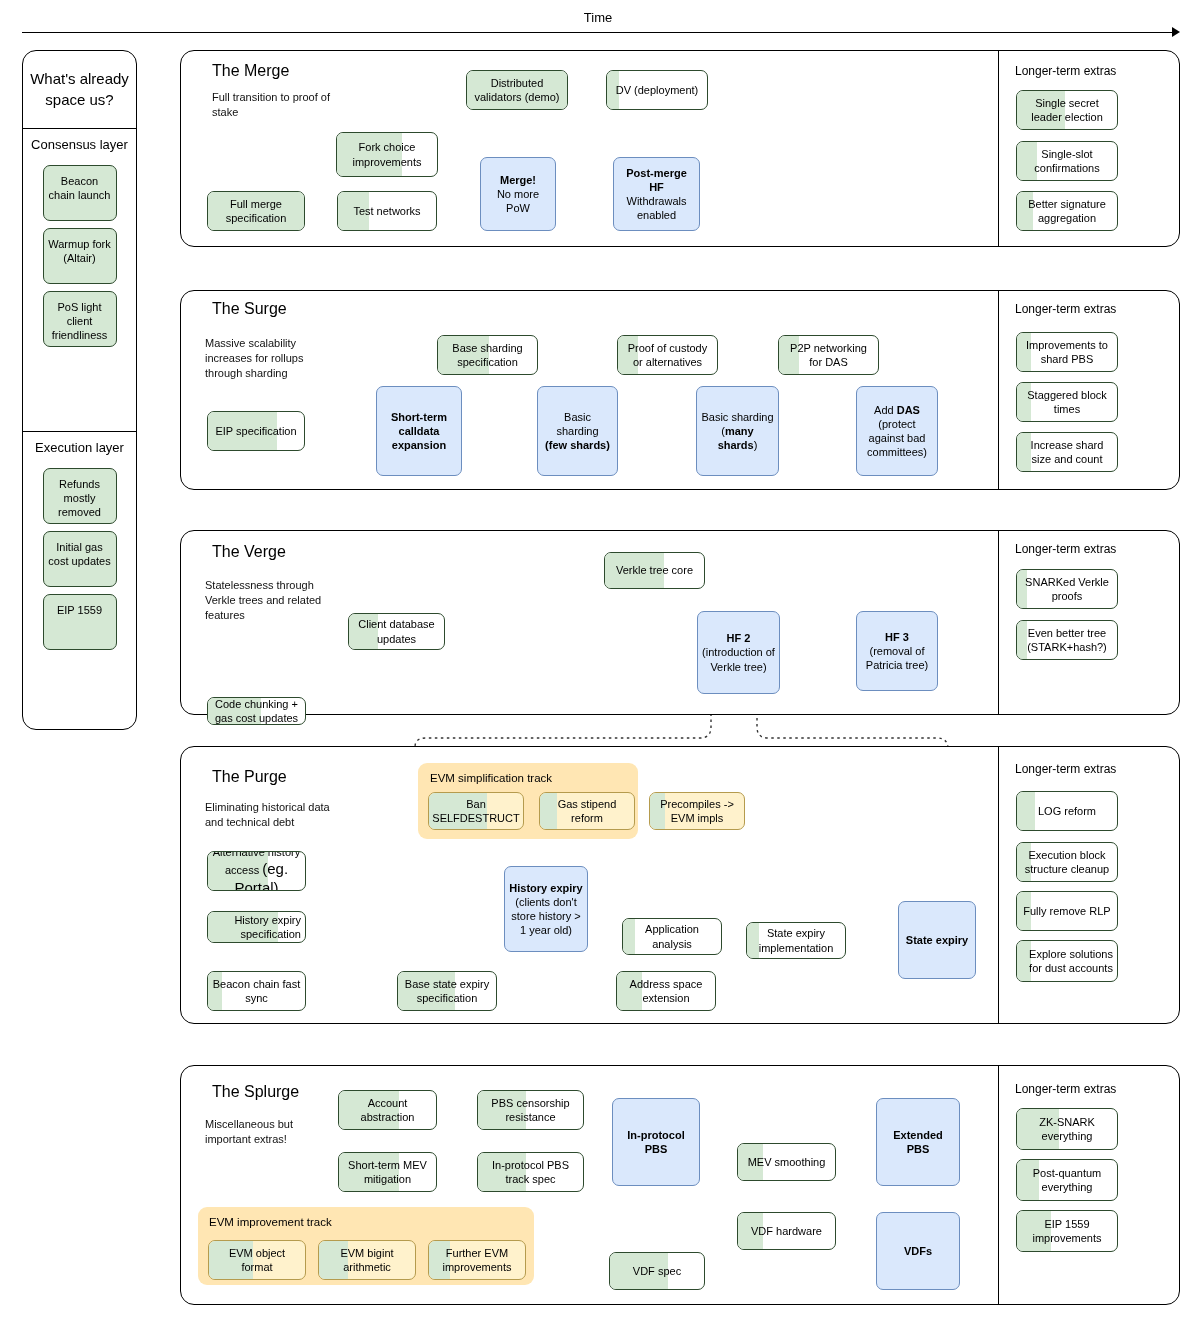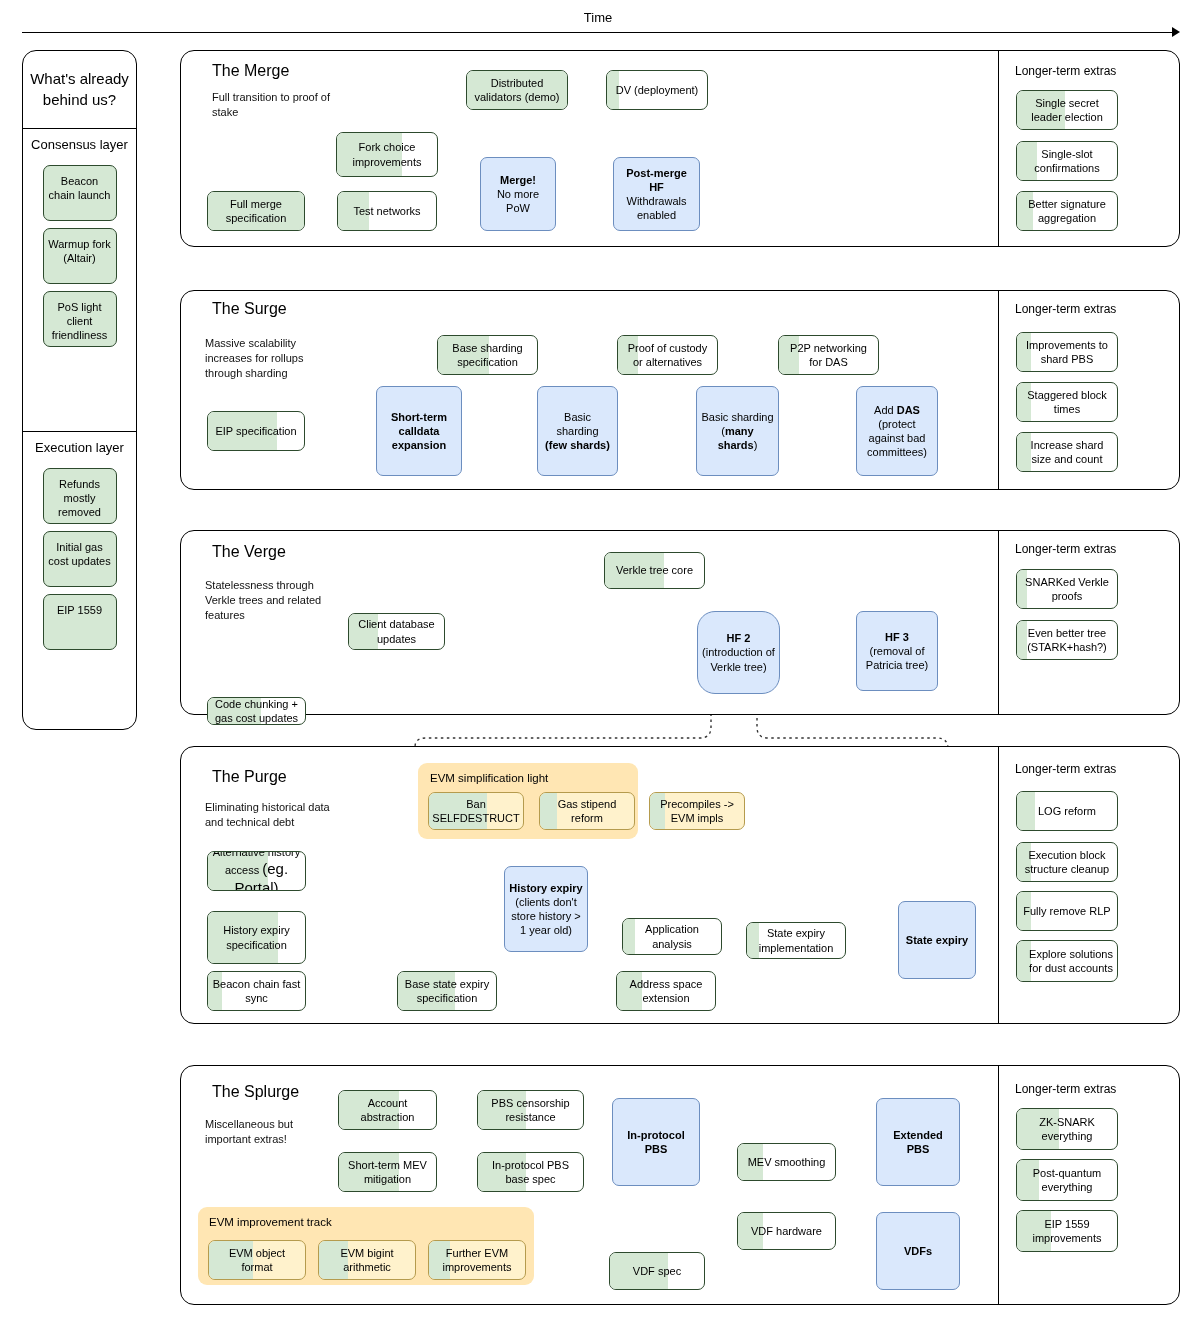--- a/index.html
+++ b/index.html
@@ -52,21 +52,21 @@
 </head>
 <body>
 
 <div id="root">
 
   <div class="time-label">Time</div>
   <div class="time-axis"></div>
   <div class="time-head"></div>
 
   <div class="sidebar">
-    <div class="sb-head">What's already behind us?</div>
+    <div class="sb-head">What's already space us?</div>
 
     <div style="position:absolute;left:0;top:78px;width:100%;">
       <div class="sb-sect-title">Consensus layer</div>
       <div class="sb-box" style="height:56px;">Beacon chain launch</div>
       <div class="sb-box" style="height:56px;">Warmup fork (Altair)</div>
       <div class="sb-box" style="height:56px;">PoS light client friendliness</div>
     </div>
 
     <div style="position:absolute;left:0;top:380px;width:100%;border-top:1.4px solid #000;">
       <div class="sb-sect-title">Execution layer</div>
@@ -250,21 +250,21 @@
     </div>
   <div class="node n-green" style="left:348px;top:613px;width:97px;height:37px;">
     <span class="fill" style="width:30%"></span>
       <span class="lbl">Client database updates</span>
     </div>
   <div class="node n-green" style="left:207px;top:652px;width:99px;height:28px;margin-top:45px;">
     <span class="fill" style="width:55%"></span>
       <span class="lbl">Code chunking + gas cost updates</span>
     </div>
 
-  <div class="node n-blue" style="left:697px;top:611px;width:83px;height:83px;border-radius:18px;">
+  <div class="node n-blue" style="left:697px;top:611px;width:83px;height:83px;">
     <span class="lbl"><b>HF 2</b><br>(introduction of Verkle tree)</span>
     </div>
   <div class="node n-blue" style="left:856px;top:611px;width:82px;height:80px;">
     <span class="lbl"><b>HF 3</b><br>(removal of Patricia tree)</span>
     </div>
 
   <div class="node n-green" style="left:1016px;top:569px;width:102px;height:40px;">
     <span class="fill" style="width:10%"></span>
       <span class="lbl">SNARKed Verkle proofs</span>
     </div>
@@ -273,39 +273,39 @@
       <span class="lbl">Even better tree (STARK+hash?)</span>
     </div>
 
   <div class="panel" style="left:180px;top:746px;width:1000px;height:278px;"></div>
   <div class="panel-title" style="left:212px;top:768px;">The Purge</div>
   <div class="panel-sub" style="left:205px;top:800px;width:135px;">Eliminating historical data and technical debt</div>
   <div class="extras-sep" style="left:998px;top:747px;height:276px;"></div>
   <div class="extras-title" style="left:1015px;top:762px;">Longer-term extras</div>
 
   <div class="track" style="left:418px;top:763px;width:220px;height:76px;"></div>
-  <div class="track-title" style="left:430px;top:772px;">EVM simplification light</div>
+  <div class="track-title" style="left:430px;top:772px;">EVM simplification track</div>
   <div class="node n-yellow" style="left:428px;top:792px;width:96px;height:38px;">
     <span class="fill" style="width:62%"></span>
       <span class="lbl">Ban SELFDESTRUCT</span>
     </div>
   <div class="node n-yellow" style="left:539px;top:792px;width:96px;height:38px;">
     <span class="fill" style="width:18%"></span>
       <span class="lbl">Gas stipend reform</span>
     </div>
   <div class="node n-yellow" style="left:649px;top:792px;width:96px;height:38px;justify-content:center;">
     <span class="fill" style="width:16%"></span>
       <span class="lbl">Precompiles -&gt; EVM impls</span>
     </div>
 
   <div class="node n-green" style="left:207px;top:851px;width:99px;height:40px;">
     <span class="fill" style="width:62%"></span>
     <span class="lbl">Alternative history access <span class="sm">(eg. Portal)</span></span>
     </div>
-  <div class="node n-green" style="left:207px;top:911px;width:99px;height:53px;">
+  <div class="node n-green" style="left:207px;top:911px;width:99px;height:32px;text-align:right;">
     <span class="fill" style="width:72%"></span>
       <span class="lbl">History expiry specification</span>
     </div>
   <div class="node n-green" style="left:207px;top:971px;width:99px;height:40px;">
     <span class="fill" style="width:14%"></span>
       <span class="lbl">Beacon chain fast sync</span>
     </div>
 
   <div class="node n-blue" style="left:504px;top:866px;width:84px;height:86px;">
     <span class="lbl"><b>History expiry</b><br>(clients don't store history &gt; 1 year old)</span>
@@ -362,21 +362,21 @@
   <div class="node n-green" style="left:477px;top:1090px;width:107px;height:40px;">
     <span class="fill" style="width:46%"></span>
       <span class="lbl">PBS censorship resistance</span>
     </div>
   <div class="node n-green" style="left:338px;top:1152px;width:99px;height:40px;">
     <span class="fill" style="width:62%"></span>
       <span class="lbl">Short-term MEV mitigation</span>
     </div>
   <div class="node n-green" style="left:477px;top:1152px;width:107px;height:40px;">
     <span class="fill" style="width:46%"></span>
-      <span class="lbl">In-protocol PBS base spec</span>
+      <span class="lbl">In-protocol PBS track spec</span>
     </div>
 
   <div class="node n-blue" style="left:612px;top:1098px;width:88px;height:88px;">
     <span class="lbl"><b>In-protocol PBS</b></span>
     </div>
   <div class="node n-green" style="left:737px;top:1143px;width:99px;height:38px;">
     <span class="fill" style="width:26%"></span>
       <span class="lbl">MEV smoothing</span>
     </div>
   <div class="node n-blue" style="left:876px;top:1098px;width:84px;height:88px;">

